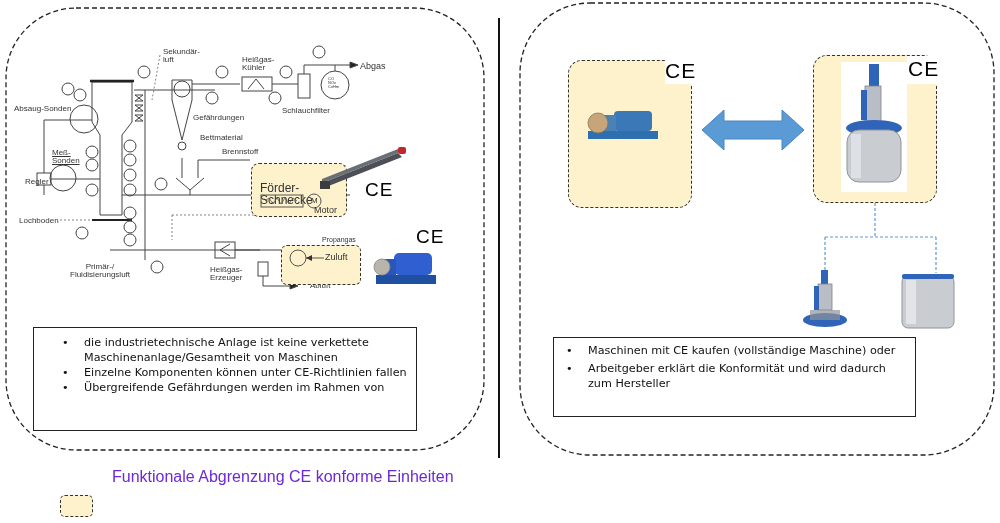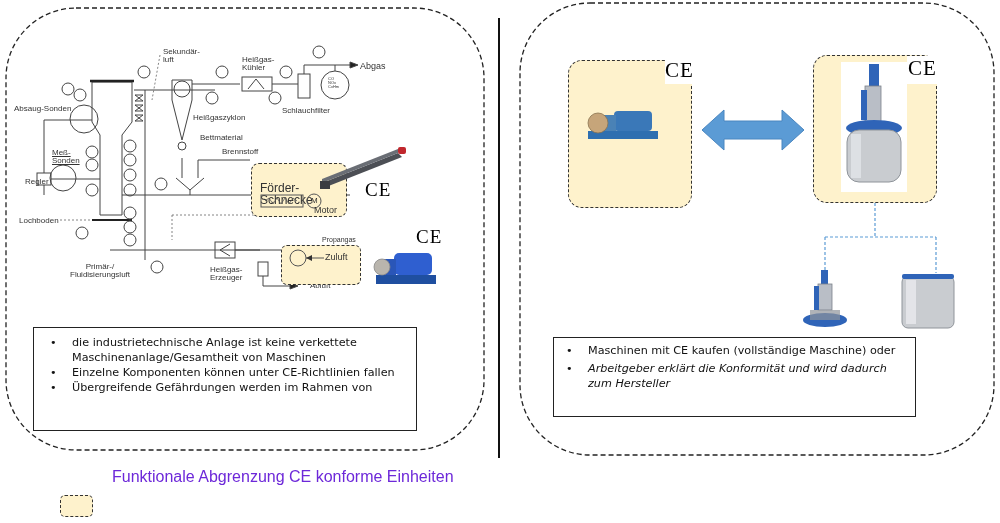--- a/index.html
+++ b/index.html
@@ -2,21 +2,21 @@
 <html><head>
 <meta charset="utf-8">
 <style>
   html, body { margin: 0; padding: 0; background: #ffffff; }
   body { width: 1000px; height: 523px; position: relative; overflow: hidden;
          font-family: "Liberation Sans", sans-serif; color: #000; }
   .abs { position: absolute; }
   .panel-frame { position: absolute; }
   .divider { position: absolute; left: 498px; top: 18px; width: 2px; height: 440px; background: #111; }
   .pid-label { position: absolute; font-family: "Liberation Sans", sans-serif; font-size: 8px; color: #333; white-space: nowrap; line-height: 1; }
-  .ce-mark { position: absolute; font-family: Liberation Serif, serif; font-weight: normal; color: #000; letter-spacing: 1px; line-height: 1; }
+  .ce-mark { position: absolute; font-family: Liberation Sans, sans-serif; font-weight: normal; color: #000; letter-spacing: 1px; line-height: 1; }
   .note-box { position: absolute; border: 1.5px solid #222; background: #fff; box-sizing: border-box;
               font-family: "DejaVu Sans", sans-serif; font-size: 11.2px; line-height: 15px; color: #111; }
   .note-box ul { margin: 0; padding: 0; list-style: none; }
   .note-box li { position: relative; padding-left: 34px; }
   .note-box li::before { content: "•"; position: absolute; left: 12px; top: 0; }
   .legend-swatch { position: absolute; left: 60px; top: 495px; width: 33px; height: 22px; background: #fef2cc;
                    border: 1.5px dashed #333; border-radius: 5px; box-sizing: border-box; }
   .legend-text { position: absolute; left: 112px; top: 468px; font-size: 16px; color: #6d28d9; white-space: nowrap; }
 </style>
 </head>
@@ -120,21 +120,21 @@
 
 <div class="pid-label" style="left:163px;top:48px;white-space:pre;">Sekundär-
 luft</div>
 <div class="pid-label" style="left:242px;top:56px;white-space:pre;">Heißgas-
 Kühler</div>
 <div class="pid-label" style="left:360px;top:62px;font-size:9px;">Abgas</div>
 <div class="pid-label" style="left:328px;top:77px;font-size:4px;white-space:pre;">CO
 NOx
 CxHm</div>
 <div class="pid-label" style="left:282px;top:107px;">Schlauchfilter</div>
-<div class="pid-label" style="left:193px;top:114px;">Heißgaszyklon</div>
+<div class="pid-label" style="left:193px;top:114px;">Gefährdungen</div>
 <div class="pid-label" style="left:200px;top:134px;">Bettmaterial</div>
 <div class="pid-label" style="left:222px;top:148px;">Brennstoff</div>
 <div class="pid-label" style="left:14px;top:105px;">Absaug-Sonden</div>
 <div class="pid-label" style="left:52px;top:149px;white-space:pre;text-decoration:underline;">Meß-
 Sonden</div>
 <div class="pid-label" style="left:9px;top:178px;padding-left:16px;">Regler</div>
 <div class="pid-label" style="left:19px;top:217px;">Lochboden</div>
 <div class="pid-label" style="left:70px;top:263px;white-space:pre;text-align:center;">Primär-/
 Fluidisierungsluft</div>
 <div class="pid-label" style="left:322px;top:236px;font-size:7px;">Propangas</div>
@@ -172,21 +172,21 @@
 <div class="ce-mark" style="left:365px;top:180px;font-size:19px;">CE</div>
 
 <svg class="abs" style="left:372px;top:245px" width="68" height="42">
   <rect x="4" y="30" width="60" height="9" fill="#1f4fa0"></rect>
   <rect x="22" y="8" width="38" height="22" rx="5" fill="#2f5fd0"></rect>
   <rect x="12" y="14" width="12" height="16" fill="#2a56b8"></rect>
   <circle cx="10" cy="22" r="8" fill="#b9b5ad" stroke="#888" stroke-width="0.8"></circle>
 </svg>
 <div class="ce-mark" style="left:416px;top:227px;font-size:19px;">CE</div>
 
-<div class="note-box" style="left:33px;top:327px;width:384px;height:104px;padding:7px 8px 0 4px;">
+<div class="note-box" style="left:33px;top:327px;width:384px;height:104px;padding:7px 8px 0 16px;">
   <ul>
     <li>die industrietechnische Anlage ist keine verkettete Maschinenanlage/Gesamtheit von Maschinen</li>
     <li>Einzelne Komponenten können unter CE-Richtlinien fallen</li>
     <li>Übergreifende Gefährdungen werden im Rahmen von</li>
   </ul>
 </div>
 
 <div class="abs" style="left:568px;top:60px;width:124px;height:148px;background:#fef2cc;border:1.5px dashed #333;border-radius:14px;box-sizing:border-box;"></div>
 <div class="abs" style="left:665px;top:58px;width:30px;height:26px;background:#fff;"></div>
 <div class="ce-mark" style="left:665px;top:60px;font-size:21px;">CE</div>
@@ -232,18 +232,18 @@
 </svg>
 <svg class="abs" style="left:900px;top:272px" width="56" height="58">
   <rect x="2" y="4" width="52" height="52" rx="6" fill="#c9ccd0" stroke="#8f949a" stroke-width="1"></rect>
   <rect x="2" y="2" width="52" height="5" rx="2" fill="#2f64b8"></rect>
   <rect x="6" y="8" width="10" height="44" fill="#e5e7ea" opacity="0.9"></rect>
 </svg>
 
 <div class="note-box" style="left:553px;top:337px;width:363px;height:80px;padding:5px 16px 0 0;">
   <ul>
     <li>Maschinen mit CE kaufen (vollständige Maschine) oder</li>
-    <li style="margin-top:3px;font-style:italic;">Arbeitgeber erklärt die Konformität und wird dadurch zum Hersteller</li>
+    <li style="margin-top:3px;">Arbeitgeber erklärt die Konformität und wird dadurch zum Hersteller</li>
   </ul>
 </div>
 
 <div class="legend-swatch"></div>
 <div class="legend-text">Funktionale Abgrenzung  CE konforme Einheiten</div>
 
 </body></html>

